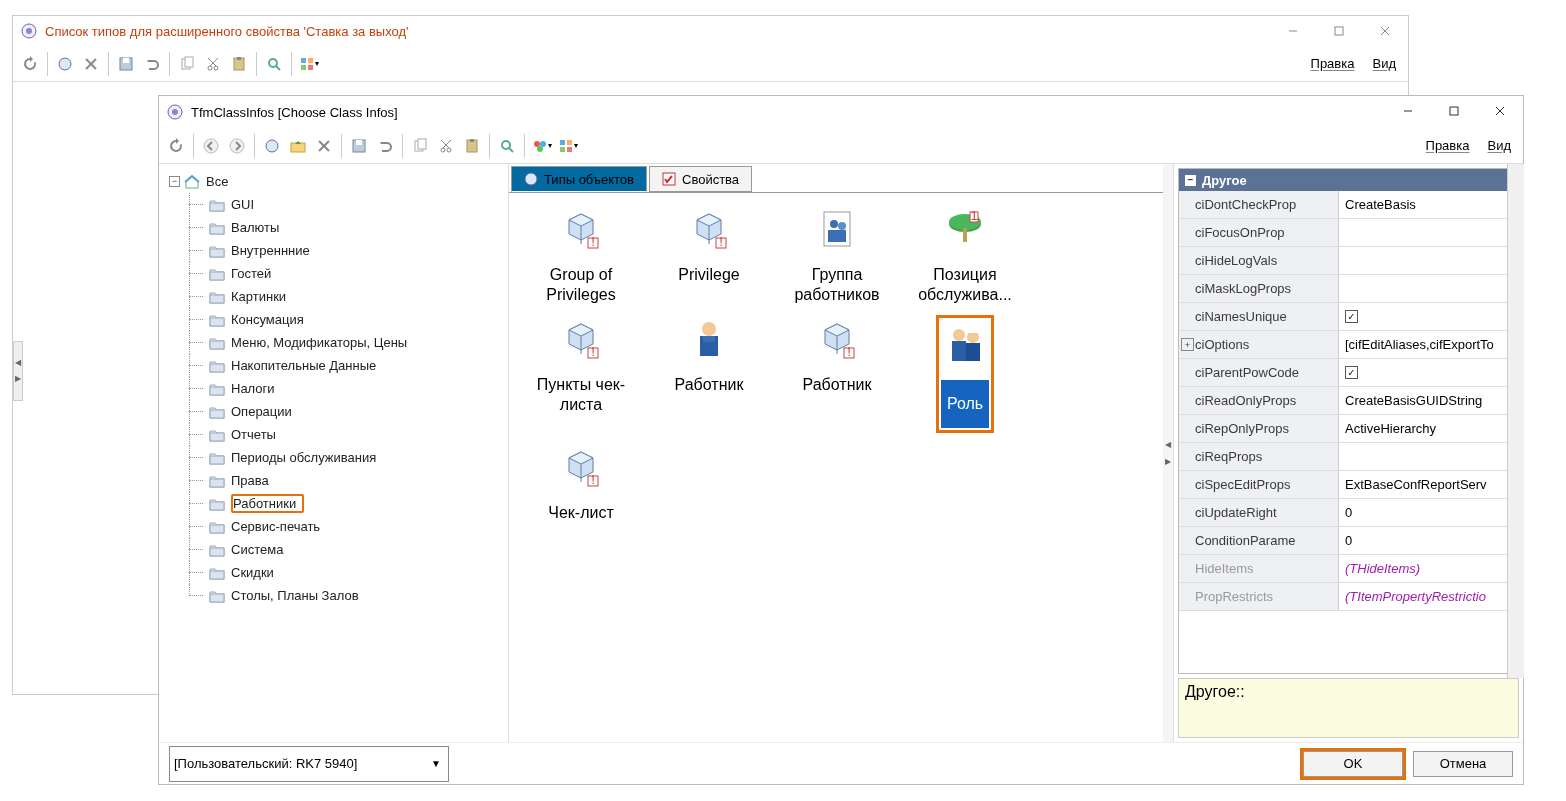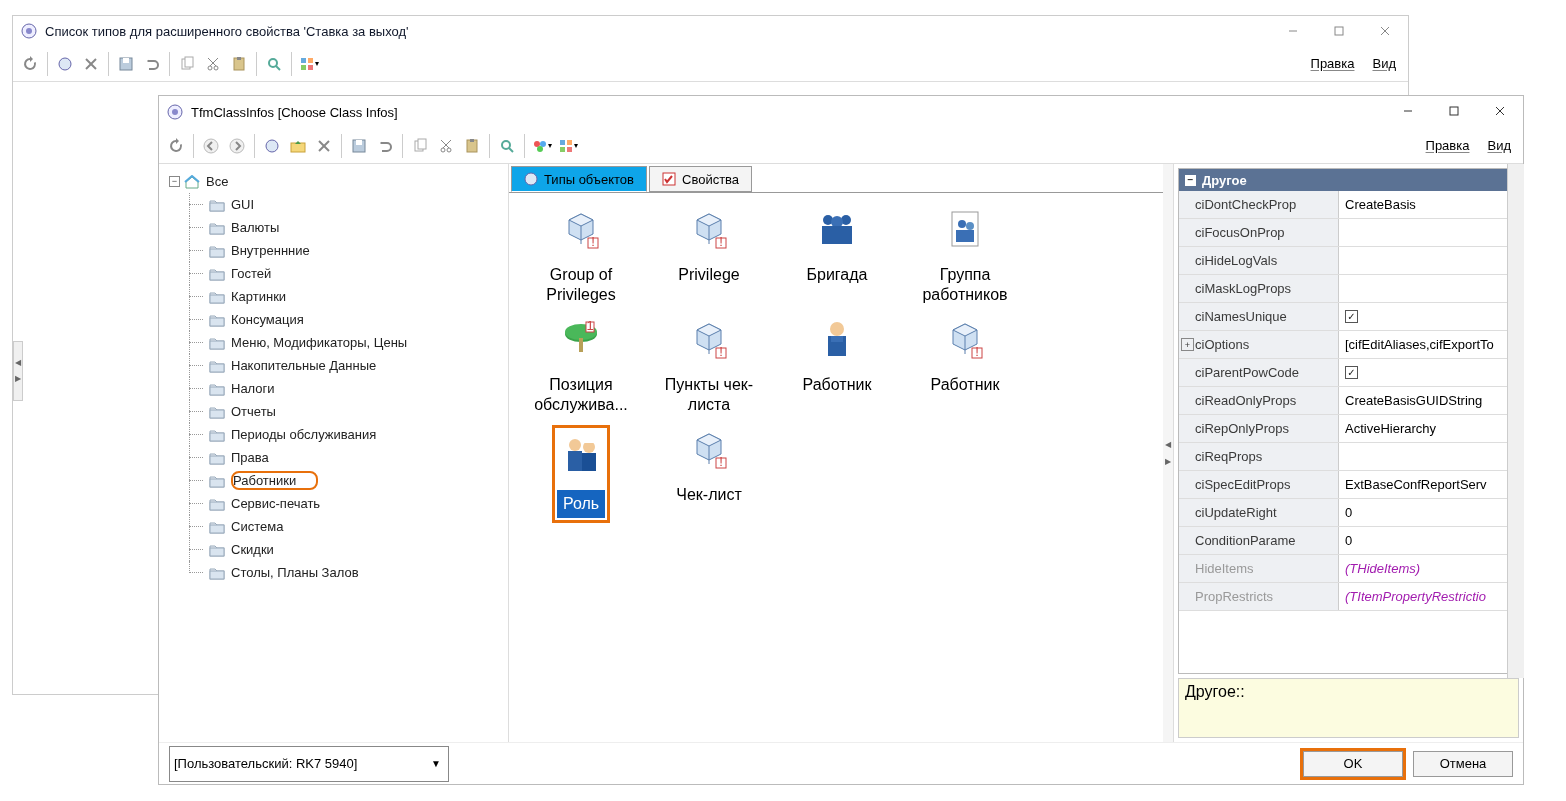--- a/index.html
+++ b/index.html
@@ -1,20 +1,20 @@
 <!DOCTYPE html>
 <html><head>
 <meta charset="utf-8">
 <style>
 * { box-sizing: border-box; margin: 0; padding: 0; font-family: "Segoe UI", Tahoma, sans-serif; font-size: 13px; }
 body { background: #fff; width: 1566px; height: 801px; position: relative; overflow: hidden; }
 
 
 .parent-window { position: absolute; left: 12px; top: 15px; width: 1397px; height: 680px; border: 1px solid #ccc; background: #fff; }
-.parent-titlebar { height: 30px; display: flex; align-items: center; padding: 0 8px; color: #0f172a; }
+.parent-titlebar { height: 30px; display: flex; align-items: center; padding: 0 8px; color: #c2410c; }
 .parent-titlebar .icon { width: 16px; height: 16px; margin-right: 8px; }
 .win-controls { position: absolute; right: 0; top: 0; display: flex; }
 .win-btn { width: 46px; height: 30px; display: flex; align-items: center; justify-content: center; color: #666; }
 .win-btn svg { width: 10px; height: 10px; }
 .parent-toolbar { height: 36px; border-bottom: 1px solid #ddd; display: flex; align-items: center; padding: 0 4px; position: relative; }
 .tbsep { width: 1px; height: 24px; background: #ccc; margin: 0 4px; }
 .tbtn { width: 26px; height: 26px; display: flex; align-items: center; justify-content: center; border-radius: 2px; }
 .menu-right { position: absolute; right: 12px; display: flex; gap: 18px; }
 .menu-right span { text-decoration: underline; text-decoration-color: #888; text-underline-offset: 2px; }
 
@@ -36,36 +36,36 @@
 
 
 .tree-root { font-size: 14px; color: #222; }
 .tree-row { display: flex; align-items: center; height: 23px; padding-left: 6px; white-space: nowrap; }
 .tree-children { padding-left: 18px; }
 .tree-children .tree-row { padding-left: 28px; position: relative; }
 .tree-children .tree-row::before { content: ""; position: absolute; left: 8px; top: 11px; width: 14px; border-top: 1px dotted #999; }
 .tree-children .tree-row::after { content: ""; position: absolute; left: 8px; top: 0; bottom: 0; border-left: 1px dotted #999; }
 .tree-children .tree-row:last-child::after { bottom: 11px; }
 .folder-ico { width: 16px; height: 14px; margin-right: 6px; display: inline-block; }
-.tree-selected { border: 2px solid #e8700b; border-radius: 8px; padding-right: 20px; }
+.tree-selected { border: 2px solid #e8700b; border-radius: 2px; padding-right: 6px; }
 .expand-box { width: 11px; height: 11px; border: 1px solid #888; display: inline-flex; align-items: center; justify-content: center; font-size: 9px; line-height: 1; margin-right: 4px; color: #444; }
 
 
 .tabs { display: flex; align-items: flex-end; height: 28px; padding-left: 2px; }
-.tab { display: flex; align-items: center; gap: 6px; height: 26px; padding: 0 12px; border: 1px solid #999; border-bottom: 1px solid #fff; background: #0ea5e9; margin-right: 2px; }
+.tab { display: flex; align-items: center; gap: 6px; height: 26px; padding: 0 12px; border: 1px solid #999; border-bottom: 1px solid #fff; background: #0369a1; margin-right: 2px; }
 .tab.inactive { border-bottom: 1px solid #999; background: #f4f4f4; }
 .tab-ico { width: 14px; height: 14px; }
 
 
 .icon-grid { flex: 1; padding: 12px; display: flex; flex-wrap: wrap; align-content: flex-start; gap: 10px 8px; border-top: 1px solid #999; }
 .obj-item { width: 120px; display: flex; flex-direction: column; align-items: center; text-align: center; }
 .obj-ico { width: 48px; height: 48px; display: flex; align-items: center; justify-content: center; }
 .obj-label { margin-top: 12px; font-size: 16px; line-height: 1.25; }
 .obj-selected-wrap { border: 3px solid #e8700b; padding: 2px; }
-.obj-selected .obj-label { background: #1565c0; color: #fff; padding: 4px 6px; }
+.obj-selected .obj-label { background: #1565c0; color: #fff; padding: 14px 6px; }
 
 
 .prop-scroll { flex: 1; overflow: auto; border: 1px solid #bbb; margin: 4px; }
 .prop-header { background: #5b7294; color: #fff; height: 22px; display: flex; align-items: center; padding-left: 6px; font-weight: 600; gap: 6px; }
 .prop-header .collapse { width: 11px; height: 11px; background: #fff; color: #333; display: flex; align-items: center; justify-content: center; font-size: 10px; line-height: 1; }
 .prop-row { display: flex; height: 28px; border-bottom: 1px solid #ddd; }
 .prop-name { width: 160px; background: #eef0f3; padding-left: 16px; display: flex; align-items: center; color: #3a3a3a; border-right: 1px solid #ccc; overflow: hidden; white-space: nowrap; position: relative; }
 .prop-name.expandable::before { content: "+"; position: absolute; left: 2px; width: 11px; height: 11px; border: 1px solid #888; font-size: 9px; display: flex; align-items: center; justify-content: center; }
 .prop-val { flex: 1; padding-left: 6px; display: flex; align-items: center; overflow: hidden; white-space: nowrap; }
 .prop-val.italic { font-style: italic; color: #a21caf; }
@@ -399,20 +399,27 @@
                 <path d="M1 3h5l2 2h7v8H1z" fill="#e8eef5" stroke="#9ab"></path>
                 <rect x="1" y="5" width="14" height="8" fill="#d9e4ef" stroke="#9ab"></rect>
               </svg>
               <span>Налоги</span>
             </div>
             <div class="tree-row">
               <svg class="folder-ico" viewBox="0 0 16 14">
                 <path d="M1 3h5l2 2h7v8H1z" fill="#e8eef5" stroke="#9ab"></path>
                 <rect x="1" y="5" width="14" height="8" fill="#d9e4ef" stroke="#9ab"></rect>
               </svg>
+              <span>Операции</span>
+            </div>
+            <div class="tree-row">
+              <svg class="folder-ico" viewBox="0 0 16 14">
+                <path d="M1 3h5l2 2h7v8H1z" fill="#e8eef5" stroke="#9ab"></path>
+                <rect x="1" y="5" width="14" height="8" fill="#d9e4ef" stroke="#9ab"></rect>
+              </svg>
               <span>Отчеты</span>
             </div>
             <div class="tree-row">
               <svg class="folder-ico" viewBox="0 0 16 14">
                 <path d="M1 3h5l2 2h7v8H1z" fill="#e8eef5" stroke="#9ab"></path>
                 <rect x="1" y="5" width="14" height="8" fill="#d9e4ef" stroke="#9ab"></rect>
               </svg>
               <span>Периоды обслуживания</span>
             </div>
             <div class="tree-row">
@@ -494,31 +501,20 @@
             <div class="obj-ico">
               <svg width="42" height="42" viewBox="0 0 42 42">
                 <path d="M21 6l12 6v14l-12 6-12-6V12z" fill="#cfe0f2" stroke="#5a7fad"></path>
                 <path d="M21 6l12 6-12 6-12-6z" fill="#e8f0fa" stroke="#5a7fad"></path>
                 <path d="M21 18v18" stroke="#5a7fad"></path>
                 <rect x="28" y="30" width="10" height="10" fill="#fff" stroke="#c44"></rect>
                 <text x="33" y="38" font-size="9" fill="#c44" text-anchor="middle">!</text>
               </svg>
             </div>
             <div class="obj-label">Privilege</div>
-          </div>
-          <div class="obj-item">
-            <div class="obj-ico">
-              <svg width="42" height="42" viewBox="0 0 42 42">
-                <circle cx="12" cy="12" r="5" fill="#2a5fa5"></circle>
-                <circle cx="30" cy="12" r="5" fill="#2a5fa5"></circle>
-                <circle cx="21" cy="14" r="6" fill="#3a6fb5"></circle>
-                <rect x="6" y="18" width="30" height="18" fill="#2a5fa5"></rect>
-              </svg>
-            </div>
-            <div class="obj-label">Бригада</div>
           </div>
           <div class="obj-item">
             <div class="obj-ico">
               <svg width="42" height="42" viewBox="0 0 42 42">
                 <rect x="8" y="4" width="26" height="34" fill="#fff" stroke="#999"></rect>
                 <circle cx="18" cy="16" r="4" fill="#3a6fb5"></circle>
                 <circle cx="26" cy="18" r="4" fill="#5a8fc5"></circle>
                 <rect x="12" y="22" width="18" height="12" fill="#3a6fb5"></rect>
               </svg>
             </div>

